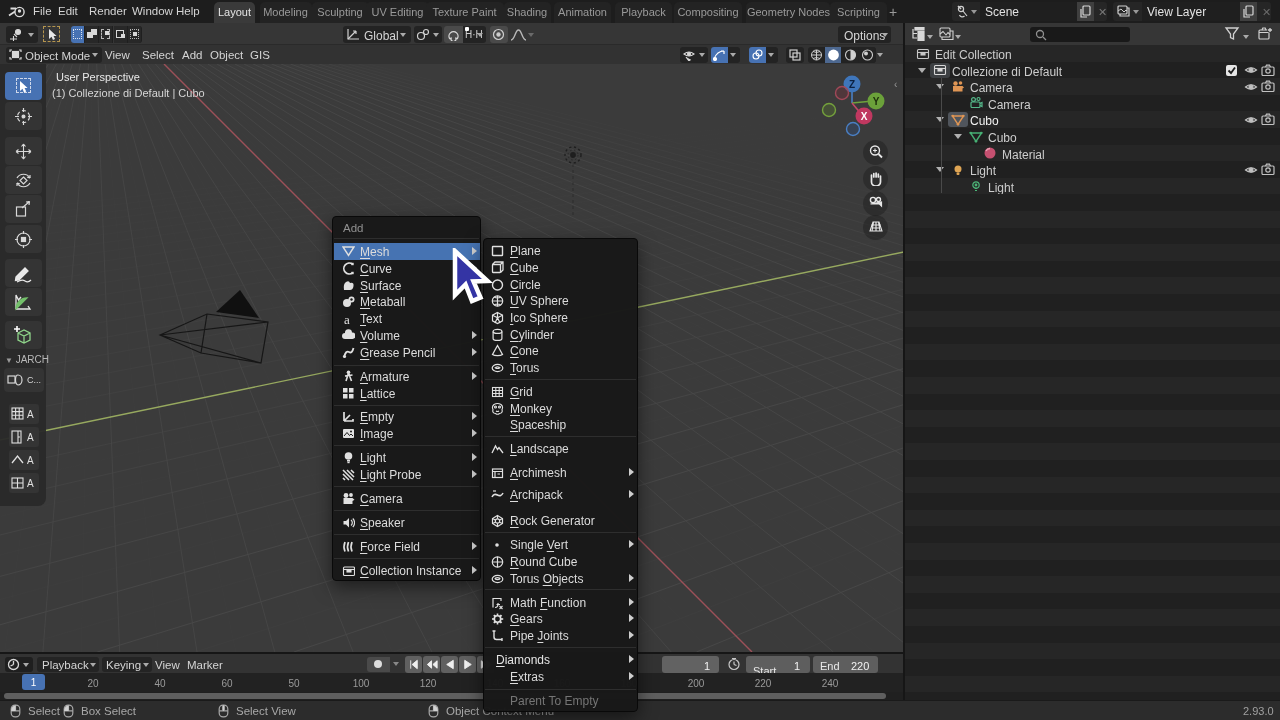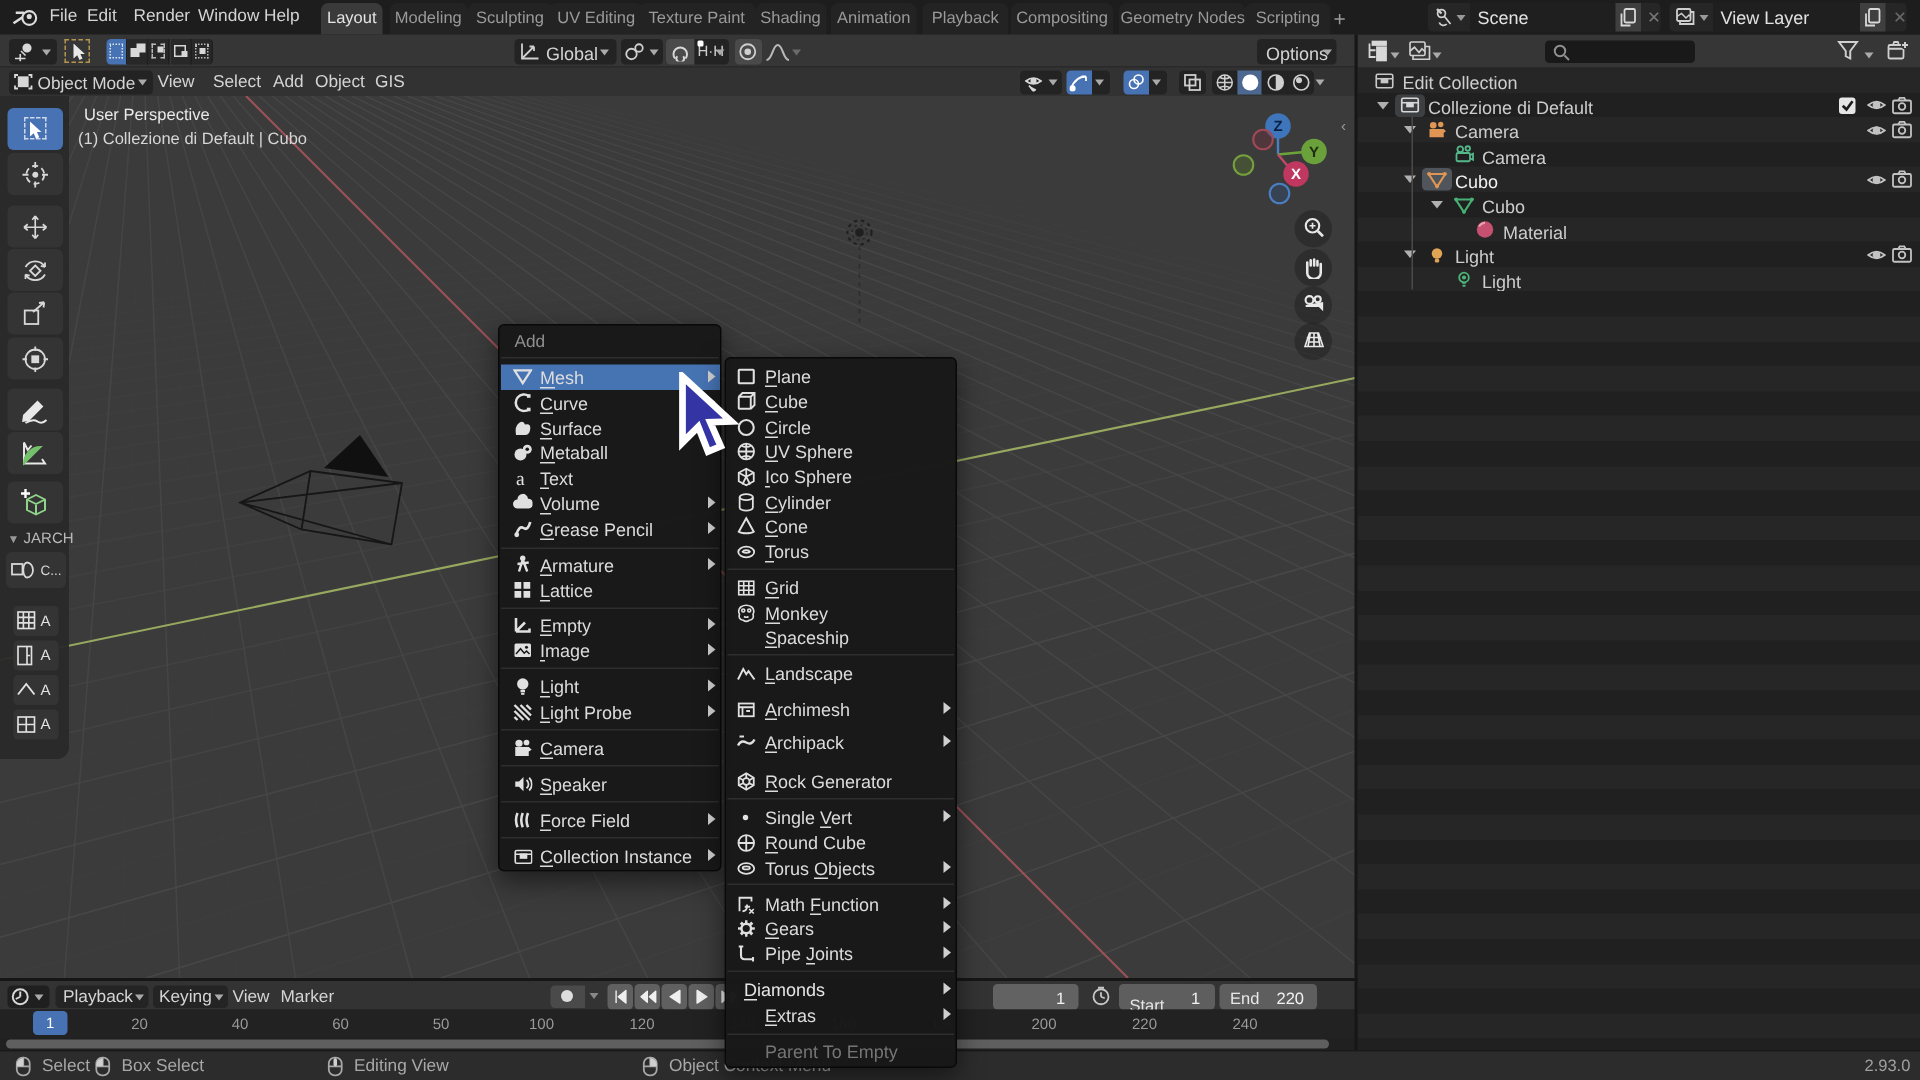--- a/index.html
+++ b/index.html
@@ -839,21 +839,21 @@
       <path d="M1 6.4 L5 6.4 L5 1.3 A4 4 0 0 0 1 5.3 Z" fill="#d0d0d0"></path>
     </svg>
 <div class="txt" style="left:81px;top:706px;color:#a8a8a8;font-size:11.5px">Box Select</div>
 <svg class="abs" style="left:218px;top:704px" width="11" height="14" viewBox="0 0 10 13">
       <g stroke="#a8a8a8" fill="none" stroke-width="1.1">
         <rect x="1" y="1" width="8" height="11" rx="3.6"></rect>
         <path d="M1 6.4 L9 6.4 M5 1 L5 6.4"></path>
       </g>
       <rect x="3.9" y="1.5" width="2.2" height="4.8" rx="1" fill="#d0d0d0"></rect>
     </svg>
-<div class="txt" style="left:236px;top:706px;color:#a8a8a8;font-size:11.5px">Editing View</div>
+<div class="txt" style="left:236px;top:706px;color:#a8a8a8;font-size:11.5px">Select View</div>
 <svg class="abs" style="left:428px;top:704px" width="11" height="14" viewBox="0 0 10 13">
       <g stroke="#a8a8a8" fill="none" stroke-width="1.1">
         <rect x="1" y="1" width="8" height="11" rx="3.6"></rect>
         <path d="M1 6.4 L9 6.4 M5 1 L5 6.4"></path>
       </g>
       <path d="M5 6.4 L9 6.4 L9 5.3 A4 4 0 0 0 5 1.3 Z" fill="#d0d0d0"></path>
     </svg>
 <div class="txt" style="left:446px;top:706px;color:#a8a8a8;font-size:11.5px">Object Context Menu</div>
 <div class="txt" style="left:1243px;top:706px;color:#a0a0a0;font-size:11px">2.93.0</div>
 <div class="abs" style="left:905px;top:23px;width:375px;height:677px;background:#232323;overflow:hidden">

